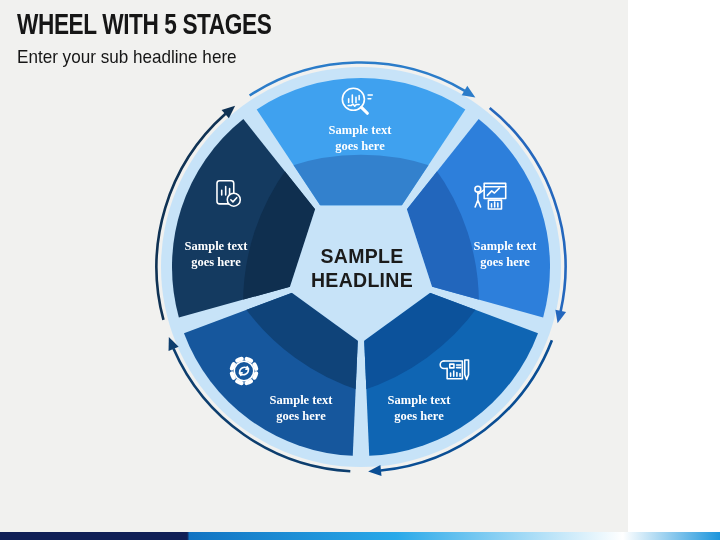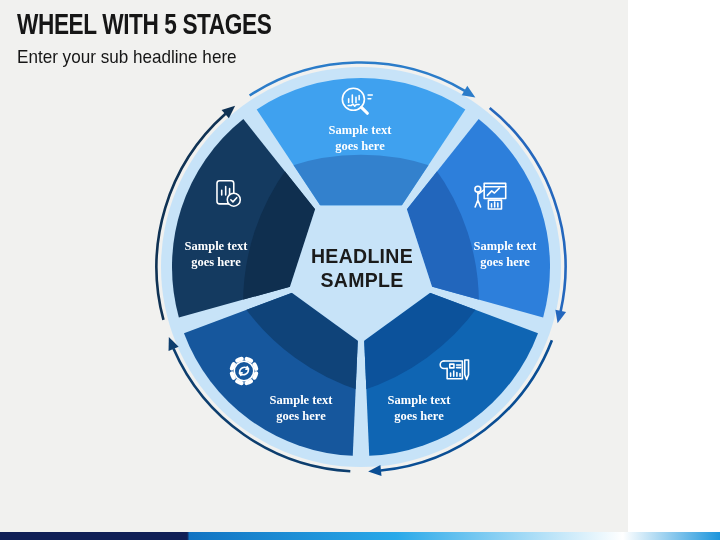--- a/index.html
+++ b/index.html
@@ -153,18 +153,18 @@
   <div class="seg-label lb-bottom-left" style="color: rgb(255, 255, 255);">
     <span>Sample text</span>
     <span>goes here</span>
   </div>
   <div class="seg-label lb-left" style="color: rgb(255, 255, 255);">
     <span>Sample text</span>
     <span>goes here</span>
   </div>
 
   <div class="center-headline" style="color: rgb(27, 27, 27);">
+    <div>SAMPLE</div>
     <div>HEADLINE</div>
-    <div>SAMPLE</div>
   </div>
 
   <div class="footer-bar" style="background: linear-gradient(90deg, rgb(16, 31, 86) 0%, rgb(16, 31, 86) 26%, rgb(17, 115, 194) 26.3%, rgb(41, 169, 233) 55%, rgb(255, 255, 255) 86.5%, rgb(28, 149, 220) 100%);"></div>
 </div>
 
 </body></html>

